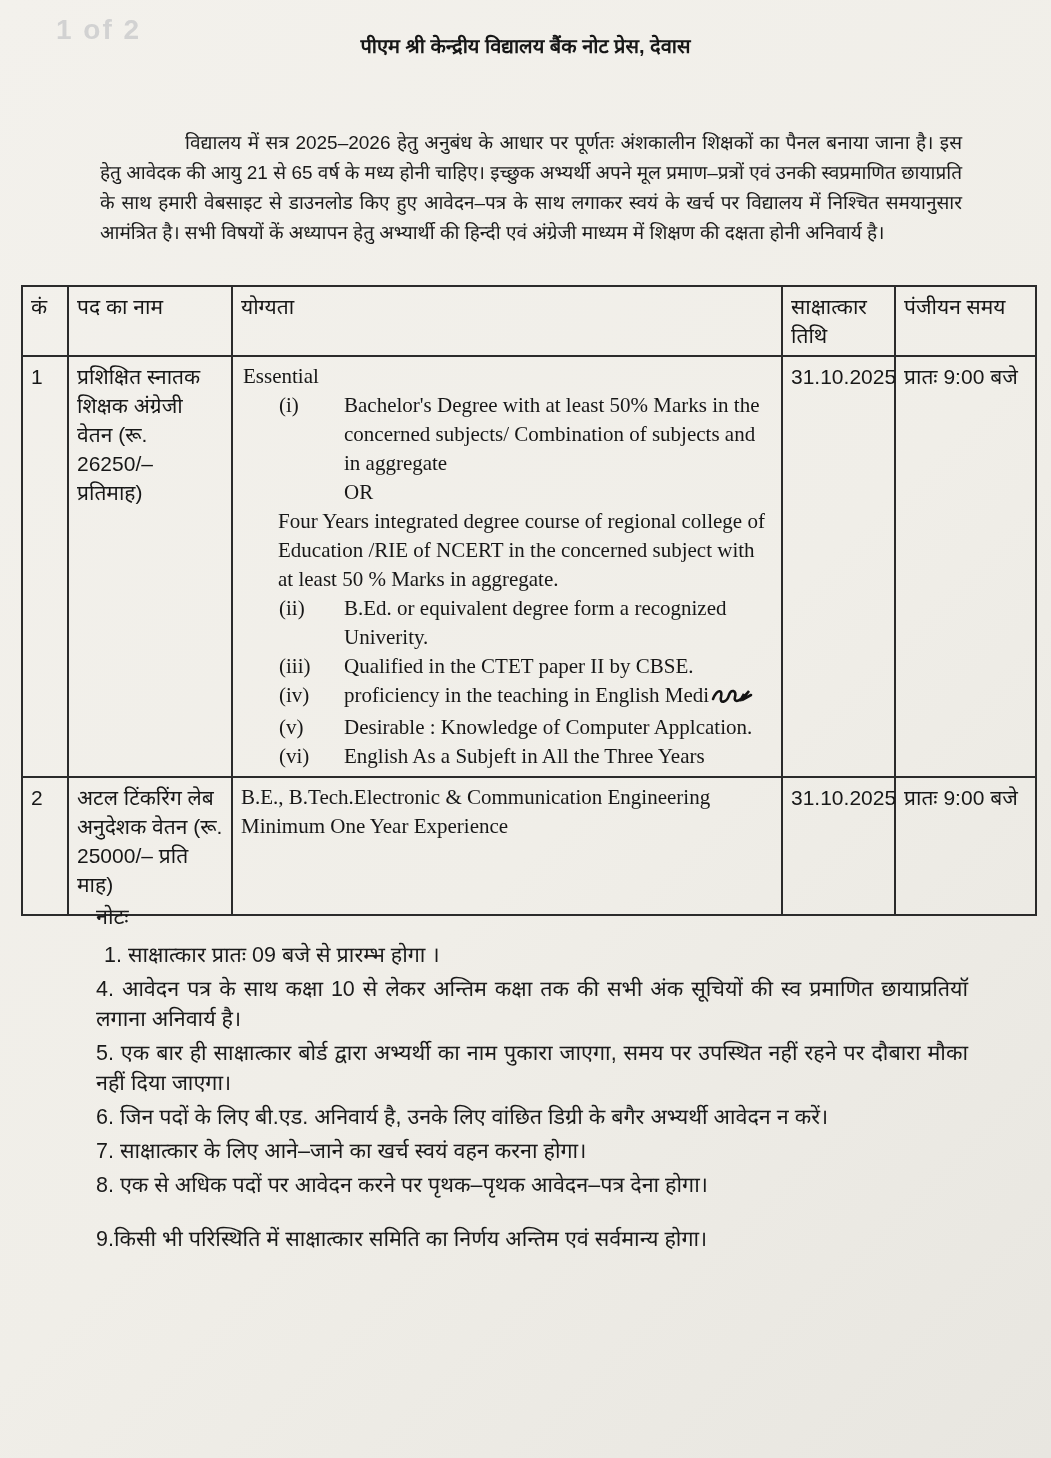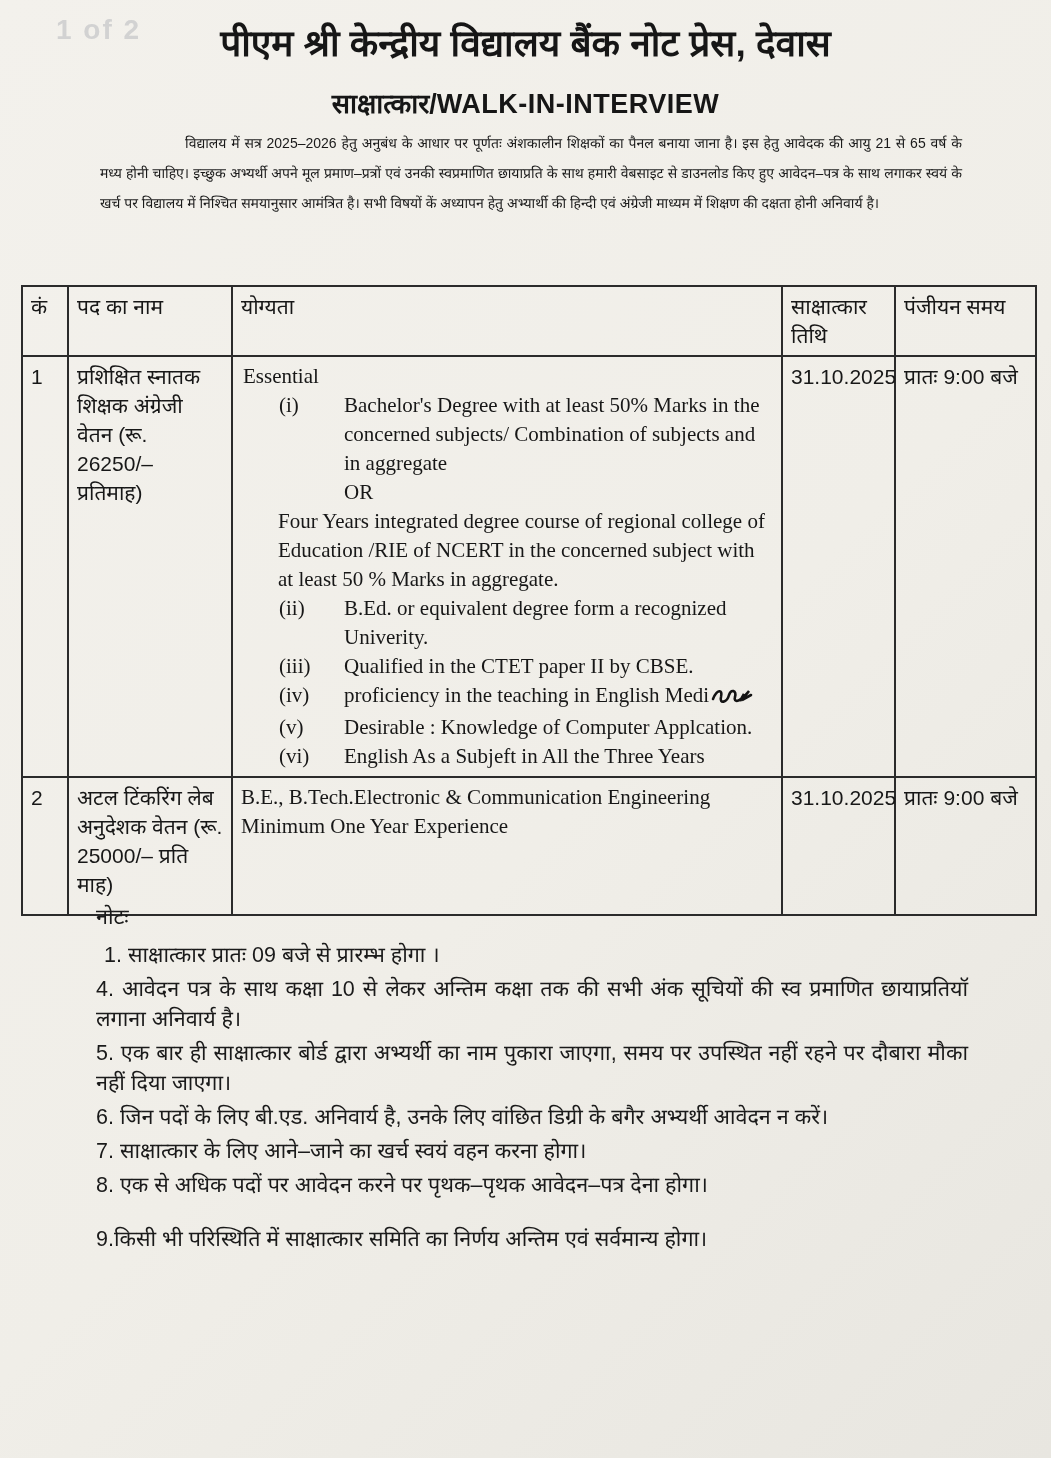--- a/index.html
+++ b/index.html
@@ -14,31 +14,31 @@
   .page{
     position:absolute;inset:0;
     background:linear-gradient(135deg,#f3f1ec 0%,#f0eee8 55%,#e8e6e0 100%);
   }
   .watermark{
     position:absolute;left:56px;top:14px;
     font-size:28px;font-weight:bold;color:#d2d2d2;
     letter-spacing:2px;
   }
   .title{
-    position:absolute;top:16px;left:0;width:100%;
-    text-align:center;font-size:37px;font-weight:600;color:#161616;
+    position:absolute;top:32px;left:0;width:100%;
+    text-align:center;font-size:20px;font-weight:600;color:#161616;
   }
   .subtitle{
     position:absolute;top:84px;left:0;width:100%;
     text-align:center;font-size:27px;font-weight:600;color:#161616;
   }
   .subtitle .latin{font-family:"Liberation Sans",sans-serif;font-weight:700;letter-spacing:.5px;}
   .intro{
     position:absolute;top:128px;left:100px;width:862px;
-    font-size:14px;line-height:30px;text-align:justify;
+    font-size:19px;line-height:30px;text-align:justify;
     text-indent:85px;color:#1a1a1a;
   }
   table.main{
     position:absolute;top:285px;left:21px;
     border-collapse:collapse;table-layout:fixed;
     width:1014px;
   }
   table.main td,table.main th{
     border:2px solid #2b2b2b;
     vertical-align:top;
@@ -81,21 +81,20 @@
 </style>
 </head>
 <body>
 
 <div class="page">
 
   <div class="watermark">1 of 2</div>
 
   <div class="title">पीएम श्री केन्द्रीय विद्यालय बैंक नोट प्रेस, देवास</div>
 
-  <div class="subtitle"><span>साक्षात्कार</span><span>/</span><span class="latin">WALK-IN-INTERVIEW</span></div>
 
   <div class="intro">विद्यालय में सत्र 2025–2026 हेतु अनुबंध के आधार पर पूर्णतः अंशकालीन शिक्षकों का  पैनल बनाया जाना है। इस हेतु आवेदक की आयु 21 से 65 वर्ष के मध्य होनी चाहिए। इच्छुक अभ्यर्थी अपने मूल प्रमाण–प्रत्रों एवं उनकी स्वप्रमाणित छायाप्रति के साथ हमारी वेबसाइट से डाउनलोड किए हुए आवेदन–पत्र के साथ लगाकर स्वयं के खर्च पर विद्यालय में निश्चित समयानुसार आमंत्रित है। सभी विषयों कें अध्यापन हेतु अभ्यार्थी की हिन्दी एवं अंग्रेजी माध्यम में शिक्षण की दक्षता होनी  अनिवार्य है।</div>
 
   <table class="main">
     <colgroup>
       <col class="c-sno">
         <col class="c-post">
         <col class="c-qual">
         <col class="c-date">
         <col class="c-time">

